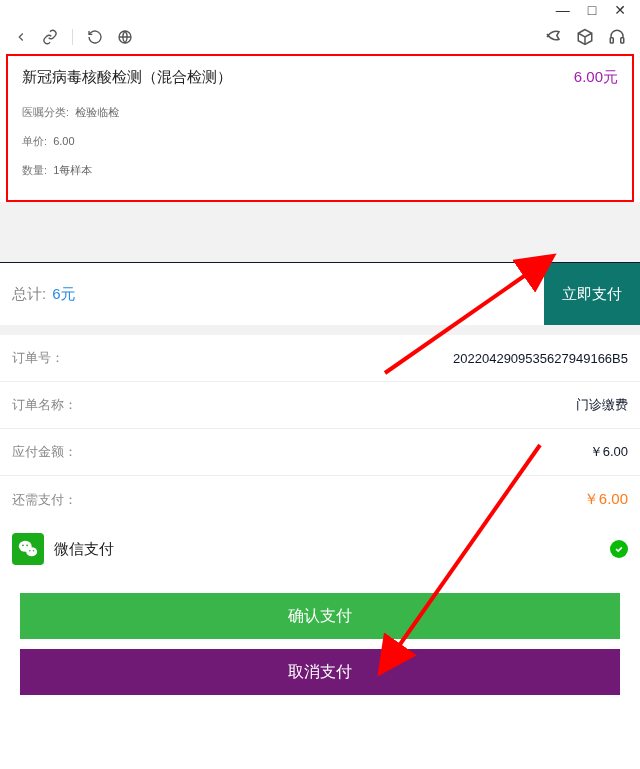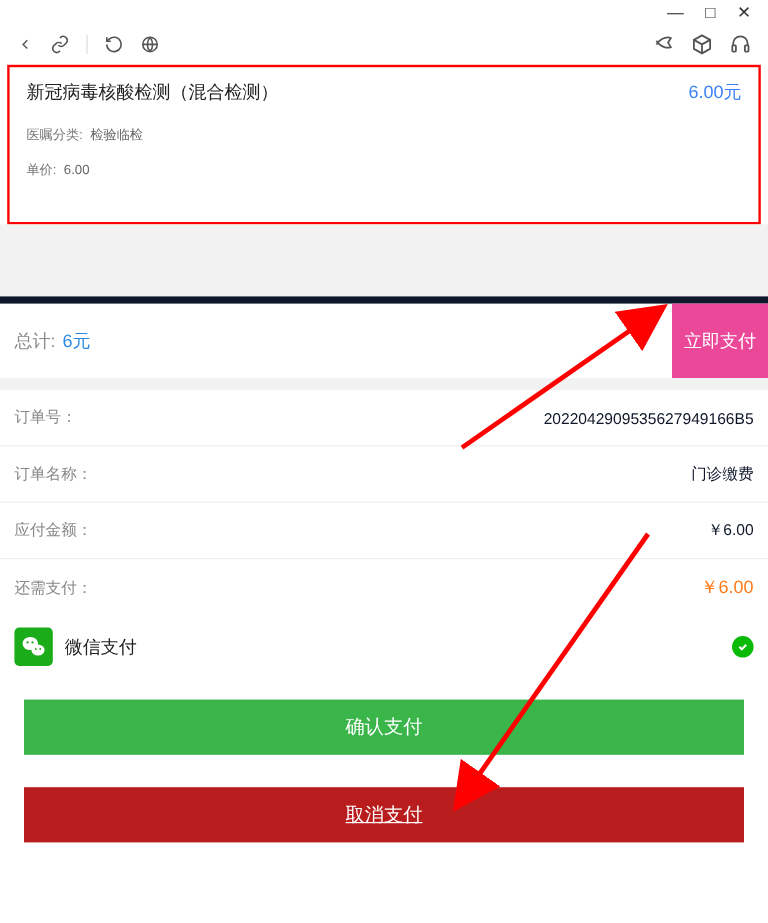--- a/index.html
+++ b/index.html
@@ -14,48 +14,48 @@
   .toolbar .spacer { flex: 1; }
   .toolbar svg { display: block; }
 
   .highlight-box { margin: 0 6px; border: 2px solid #ff0000; background: #fff; }
   .patient-banner { background: #fdf3ea; text-align: center; padding: 8px 0; font-size: 14px; color: #d46a1f; }
   .patient-banner .redact { display: inline-block; width: 30px; height: 14px; background: #ff9c55; vertical-align: middle; }
 
   .item-block { padding: 12px 14px 22px; }
   .item-row1 { display: flex; justify-content: space-between; align-items: center; font-size: 15px; }
   .item-row1 .name { color: #222; }
-  .item-row1 .price { color: #3b82f6; }
+  .item-row1 .price { color: #a21caf; }
   .item-details { margin-top: 18px; font-size: 11px; color: #666; }
   .item-details div { margin-bottom: 14px; }
   .item-details span.label { color: #777; }
 
   .gray-gap { height: 60px; background: #f2f2f2; }
 
-  .total-bar { display: flex; align-items: stretch; border-top: 6px solid #0f172a; }
+  .total-bar { display: flex; align-items: stretch; border-top: 1px solid #0f172a; }
   .total-text { flex: 1; display: flex; align-items: center; padding-left: 12px; font-size: 15px; color: #888; }
   .total-text .amount { color: #2a8ae2; margin-left: 6px; }
-  .pay-now { width: 80px; height: 62px; background: #ec4899; color: #fff; font-size: 15px; display: flex; align-items: center; justify-content: center; cursor: pointer; border: none; }
+  .pay-now { width: 96px; height: 62px; background: #0f766e; color: #fff; font-size: 15px; display: flex; align-items: center; justify-content: center; cursor: pointer; border: none; }
 
   .thin-gap { height: 10px; background: #f2f2f2; }
 
   .order-row { display: flex; justify-content: space-between; align-items: center; padding: 14px 12px; font-size: 13px; border-bottom: 1px solid #eee; gap: 44px; }
   .order-row .k { color: #888; }
   .order-row .v { color: #0f172a; }
   .order-row .v.orange { color: #ff7a1a; font-size: 15px; }
 
   .wechat-row { display: flex; align-items: center; padding: 10px 12px; gap: 10px; }
   .wechat-logo { width: 32px; height: 32px; background: #1aad19; border-radius: 4px; display:flex; align-items:center; justify-content:center; }
   .wechat-title { font-size: 15px; color: #222; flex: 1; }
   .check { width: 18px; height: 18px; border-radius: 50%; background: #09bb07; display:flex; align-items:center; justify-content:center; }
 
-  .btn-area { padding: 18px 20px 14px; display: flex; flex-direction: column; gap: 27px; }
+  .btn-area { padding: 18px 20px 14px; display: flex; flex-direction: column; gap: 10px; }
   .big-btn { height: 46px; border: none; font-size: 16px; color: #fff; cursor: pointer; display:flex; align-items:center; justify-content:center; }
   .big-btn.green { background: #39b54a; }
-  .big-btn.gray { background: #b91c1c; text-decoration: underline; }
+  .big-btn.gray { background: #701a75; }
 
   .arrow { position: absolute; pointer-events: none; }
 </style>
 </head>
 <body>
 
 <div class="window-controls">
   <span>—</span>
   <span>□</span>
   <span>✕</span>
@@ -109,20 +109,21 @@
 
 <div class="highlight-box">
   <div class="item-block">
     <div class="item-row1">
       <span class="name">新冠病毒核酸检测（混合检测）</span>
       <span class="price">6.00元</span>
     </div>
     <div class="item-details">
       <div><span class="label">医嘱分类:</span>&nbsp;&nbsp;<span>检验临检</span></div>
       <div><span class="label">单价:</span>&nbsp;&nbsp;<span>6.00</span></div>
+      <div style="margin-bottom:0"><span class="label">数量:</span>&nbsp;&nbsp;<span>1每样本</span></div>
     </div>
   </div>
 </div>
 
 <div class="gray-gap"></div>
 
 <div class="total-bar">
   <div class="total-text">
     <span>总计:</span>
     <span class="amount">6元</span>

